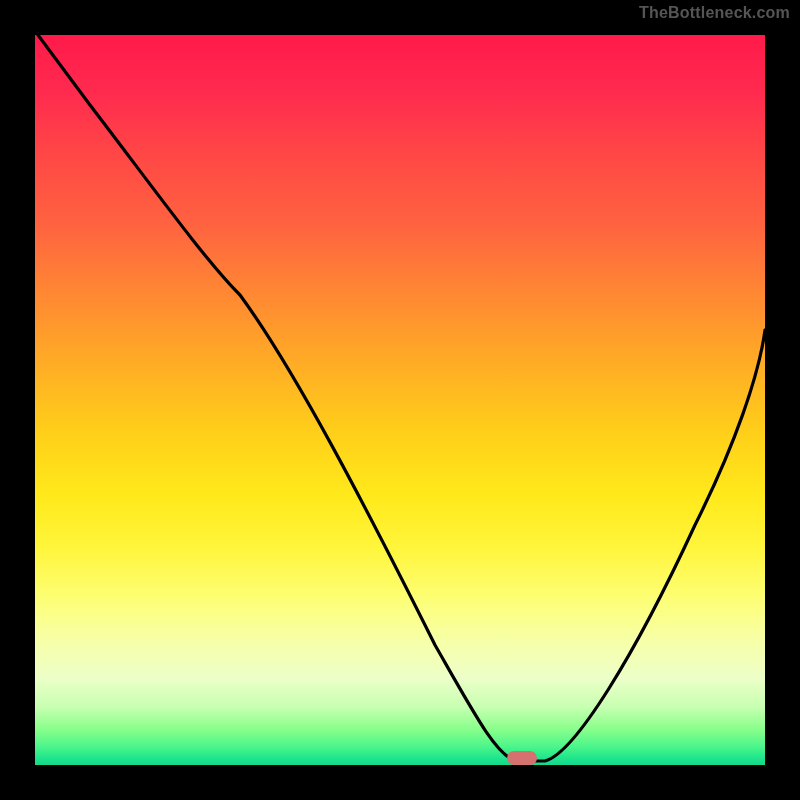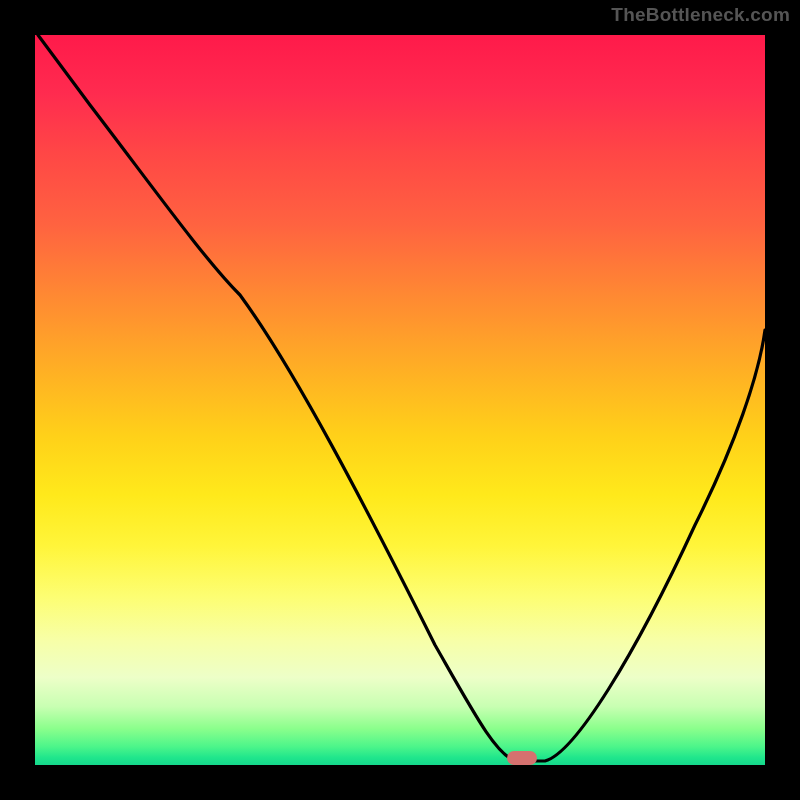--- a/index.html
+++ b/index.html
@@ -15,21 +15,21 @@
     position: relative;
     width: 800px;
     height: 800px;
     background: #000;
   }
   .watermark {
     position: absolute;
     top: 4px;
     right: 10px;
     color: #555;
-    font-size: 19px;
+    font-size: 16px;
     font-weight: 600;
     letter-spacing: 0.2px;
     user-select: none;
   }
   
   .plot {
     position: absolute;
     left: 35px;
     top: 35px;
     width: 730px;

